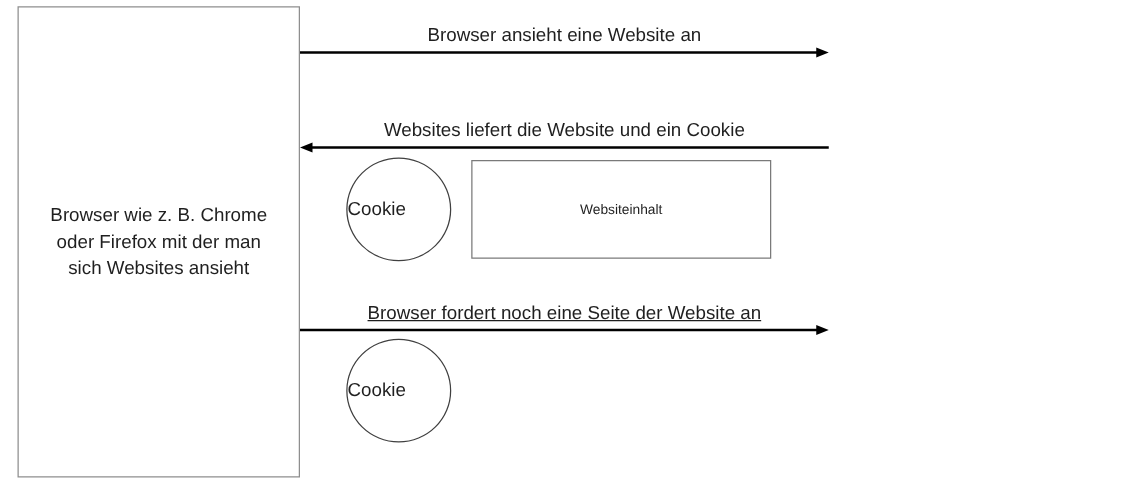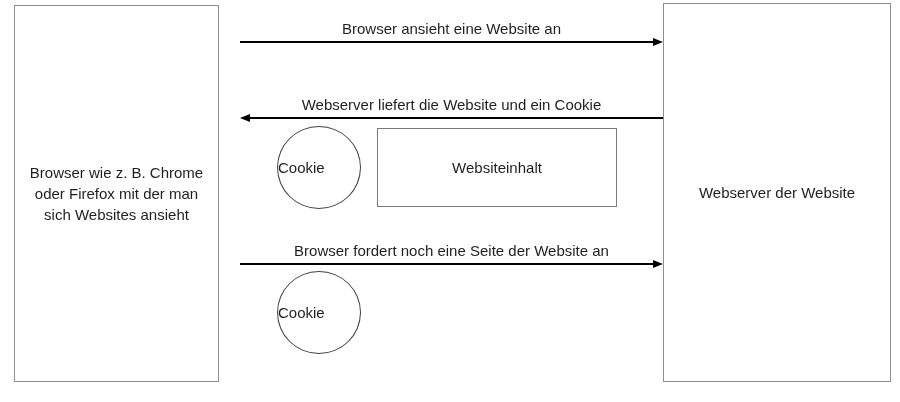--- a/index.html
+++ b/index.html
@@ -24,21 +24,21 @@
     border: 1.5px solid #8e8e8e;
     background: #ffffff;
     display: flex;
     align-items: center;
     justify-content: center;
     text-align: center;
   }
   .actor-box.browser {
     left: 14px;
     top: 5px;
-    width: 205px;
+    width: 226px;
     height: 377px;
   }
   .actor-box.webserver {
     left: 663px;
     top: 3px;
     width: 228px;
     height: 379px;
   }
   .actor-label {
     font-size: 15px;
@@ -80,21 +80,21 @@
     position: absolute;
     left: 240px;
     width: 423px;
     text-align: center;
     font-size: 15px;
     line-height: 20px;
     white-space: nowrap;
   }
   .label-1 { top: 19px; }
   .label-2 { top: 95px; }
-  .label-3 { top: 241px; }
+  .label-3 { top: 241px; text-decoration: underline; }
 
   
   .cookie-circle {
     position: absolute;
     box-sizing: border-box;
     width: 84px;
     height: 83px;
     border: 1.5px solid #404040;
     border-radius: 50%;
     background: #ffffff;
@@ -112,43 +112,40 @@
     left: 377px;
     top: 128px;
     width: 240px;
     height: 79px;
     box-sizing: border-box;
     border: 1.5px solid #7a7a7a;
     background: #ffffff;
     display: flex;
     align-items: center;
     justify-content: center;
-    font-size: 15px;
+    font-size: 11px;
   }
 </style>
 </head>
 <body>
 
 <div class="canvas">
 
   <div class="actor-box browser">
     <span class="actor-label">Browser wie z. B. Chrome
 oder Firefox mit der man
 sich Websites ansieht</span>
   </div>
 
-  <div class="actor-box webserver">
-    <span class="actor-label">Webserver der Website</span>
-  </div>
 
   <div class="msg-label label-1">Browser ansieht eine Website an</div>
   <div class="msg-line line-1"></div>
   <div class="arrowhead point-right head-1"></div>
 
-  <div class="msg-label label-2">Webserver liefert die Website und ein Cookie</div>
+  <div class="msg-label label-2">Websites liefert die Website und ein Cookie</div>
   <div class="msg-line line-2"></div>
   <div class="arrowhead point-left head-2"></div>
 
   <div class="cookie-circle cookie-1">
     <span>Cookie</span>
   </div>
 
   <div class="content-box">
     <span>Websiteinhalt</span>
   </div>

